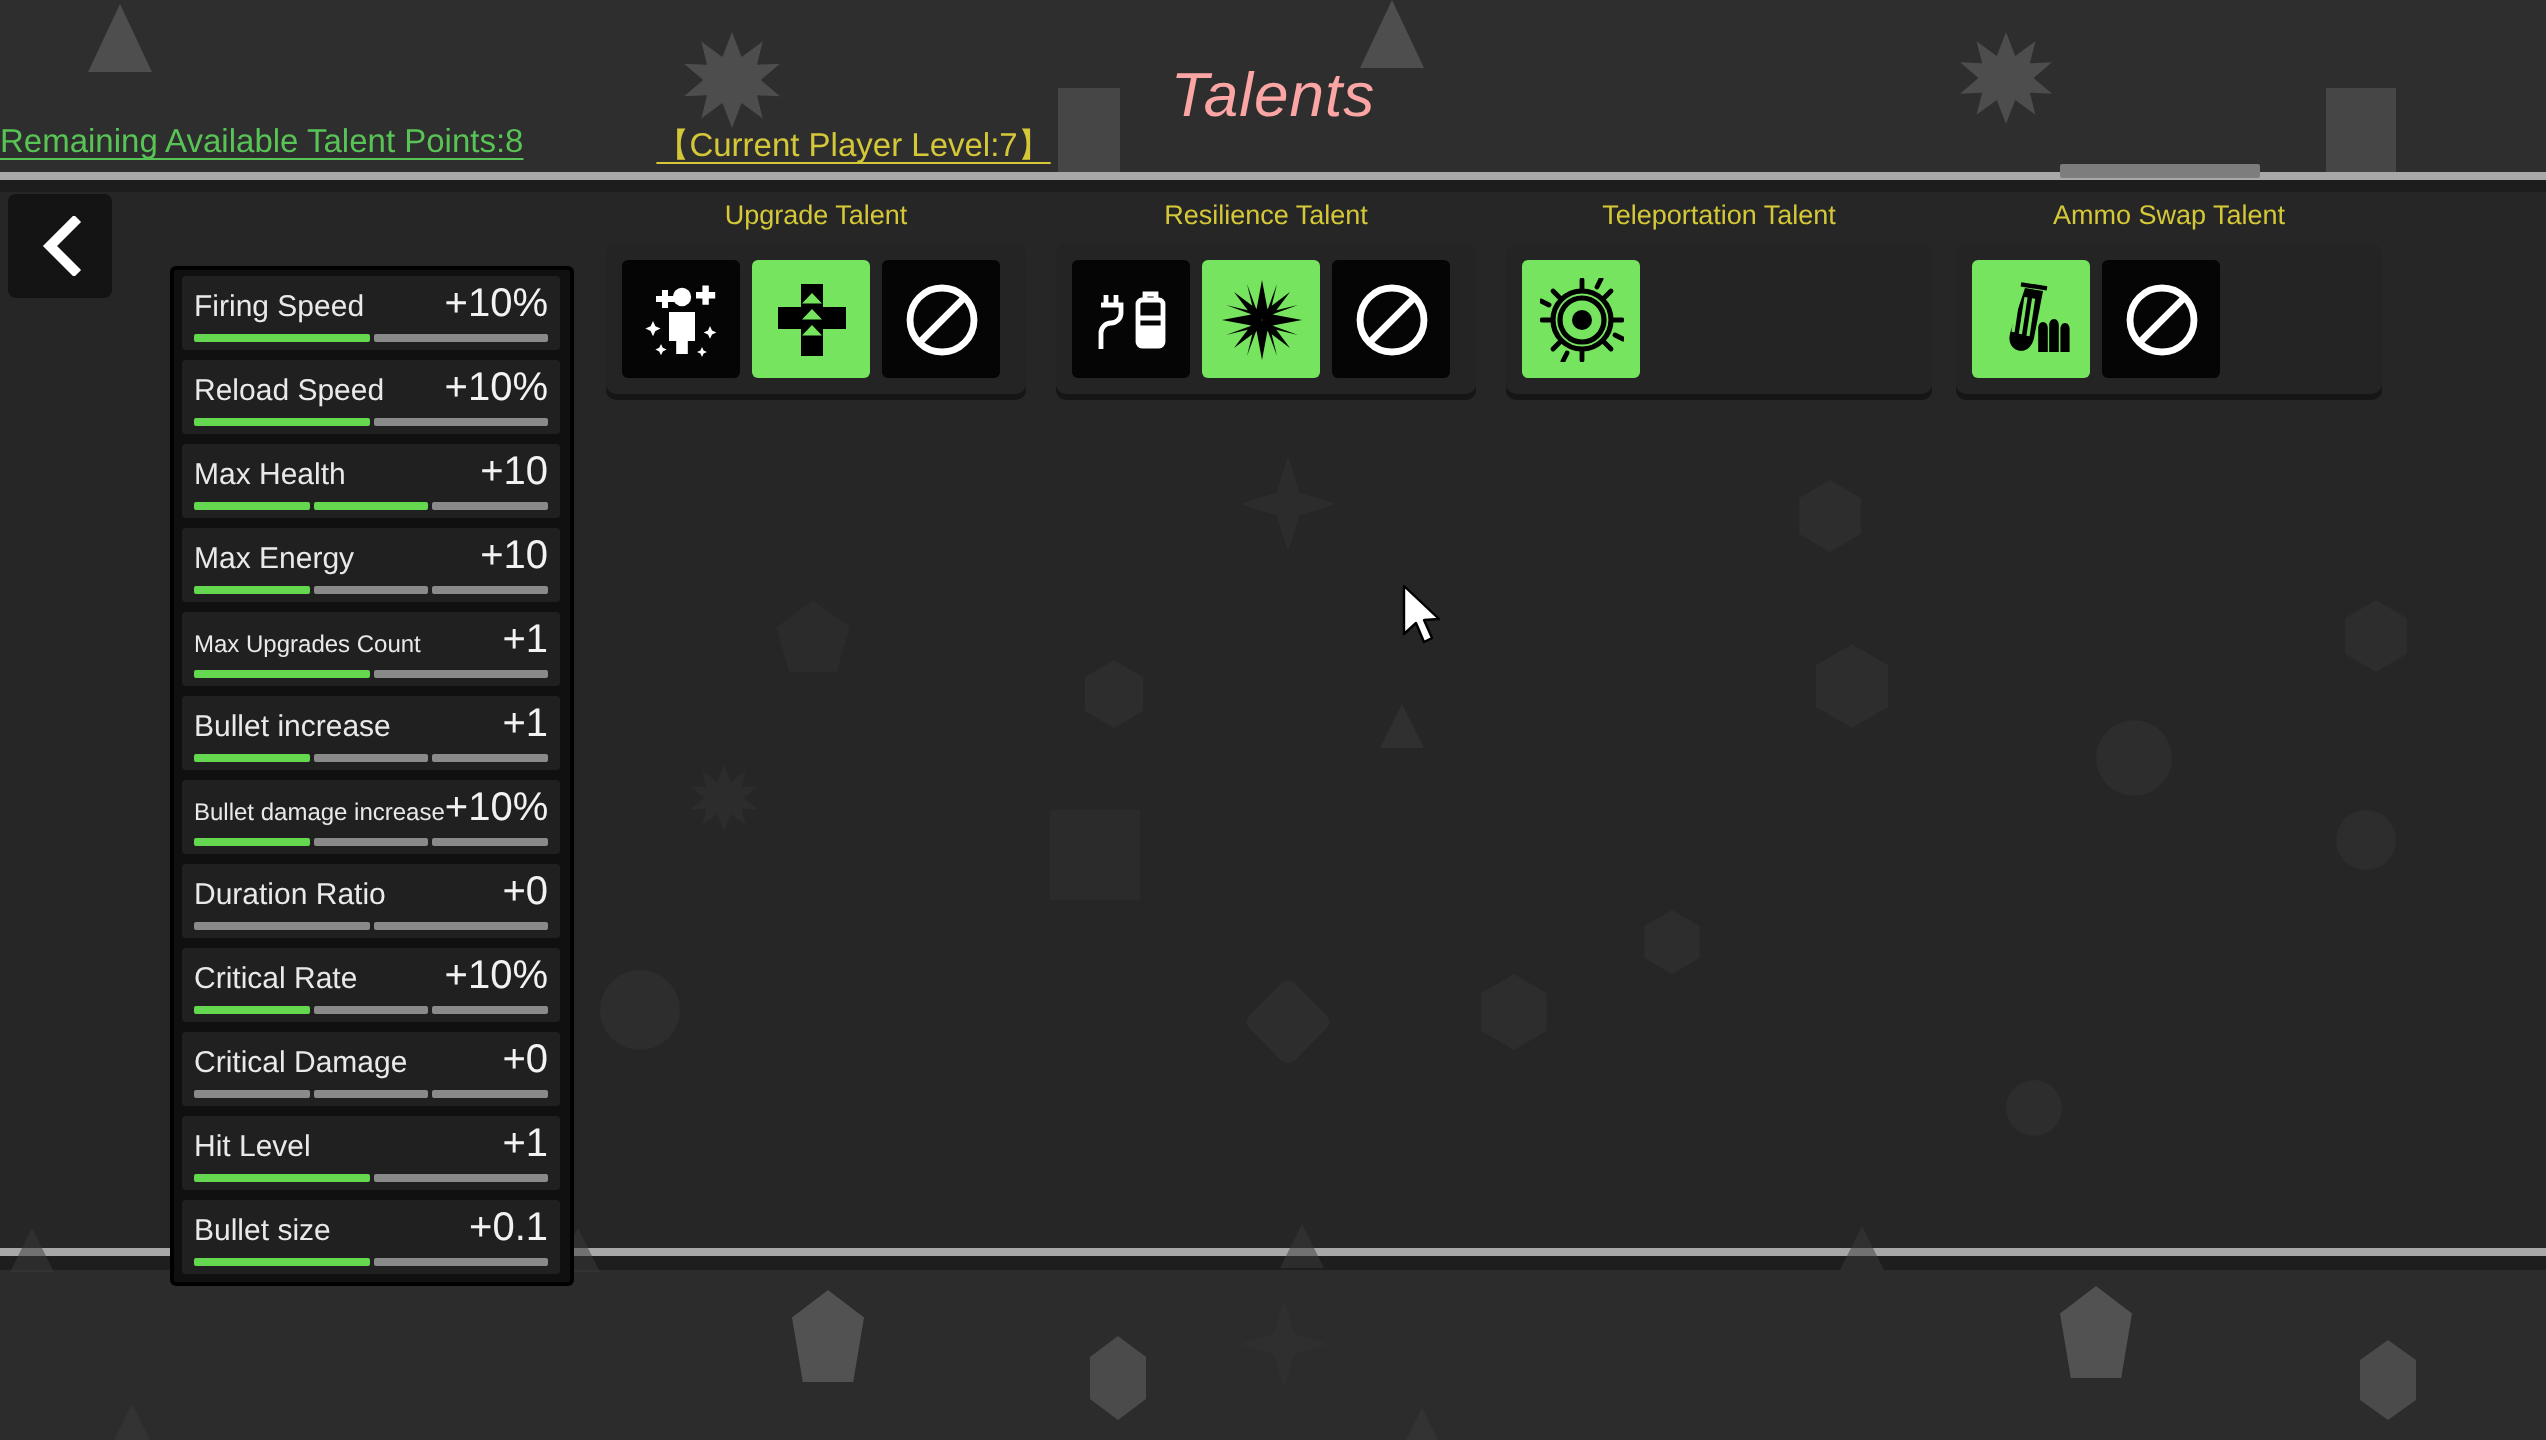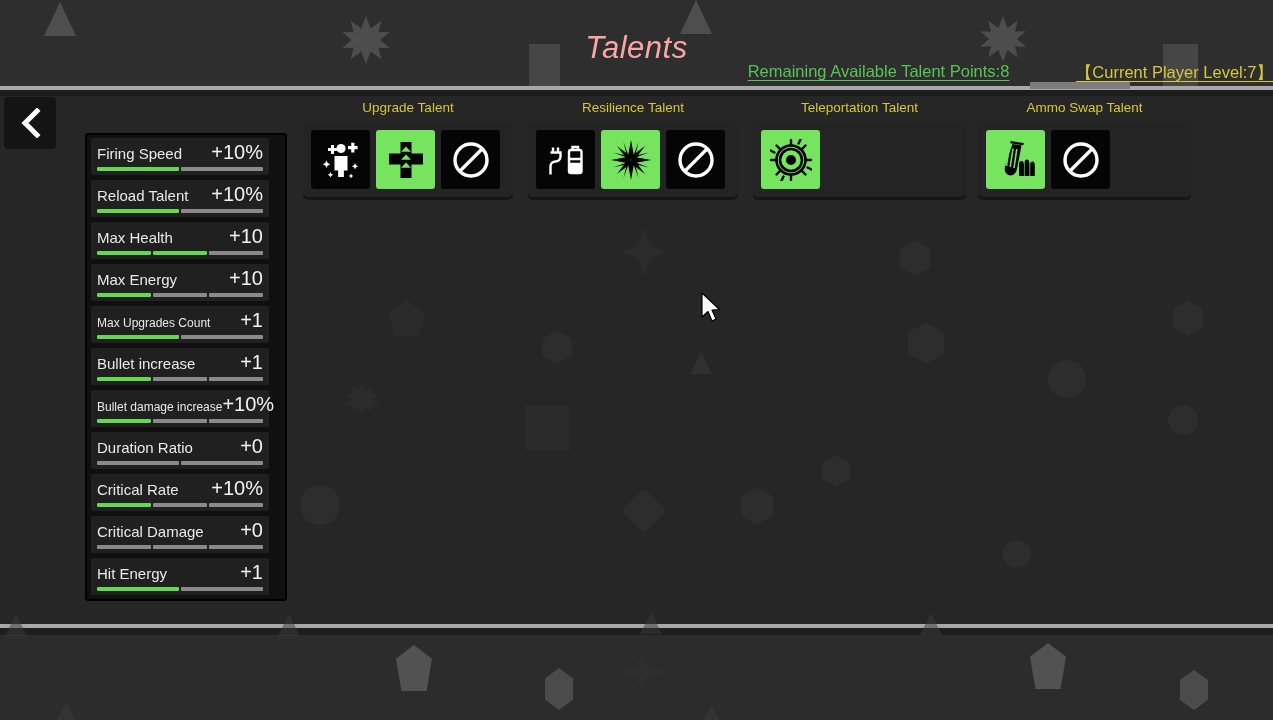--- a/index.html
+++ b/index.html
@@ -88,21 +88,21 @@
     background: #6a6a6a;
     clip-path: polygon(50% 0%, 100% 25%, 100% 75%, 50% 100%, 0% 75%, 0% 25%);
   }
 
   
   .header { position: absolute; left: 0; top: 0; width: 1273px; height: 88px; z-index: 3; }
   .page-title {
     position: absolute; left: 0; top: 30px; width: 1273px;
     text-align: center; color: #fca5a5; font-size: 31px; letter-spacing: .5px; font-style: italic;
   }
-  .hdr-stats { position: absolute; left: 0; top: 62px; width: 1273px; text-align: right; }
+  .hdr-stats { position: absolute; left: 0; top: 62px; width: 1273px; text-align: left; }
   .talent-points {
     display: inline-block; color: #57c455; font-size: 16.5px;
     text-decoration: underline; text-underline-offset: 3px;
     margin-right: 62px; vertical-align: top;
   }
   .player-level {
     display: inline-block; color: #d4c838; font-size: 16.5px;
     text-decoration: underline; text-underline-offset: 3px; vertical-align: top;
   }
 
@@ -119,21 +119,21 @@
   .hints {
     position: absolute; left: 85px; top: 93px; width: 205px; z-index: 4;
     text-align: center; color: #cbbc2e; font-size: 9.5px; line-height: 11px;
   }
 
   
   .stat-list {
     position: absolute; left: 85px; top: 133px; width: 202px;
     z-index: 4;
     background: #101010; border: 2px solid #000; border-radius: 3px;
-    padding: 3px 16px 4px 4px;
+    padding: 3px 5px 4px 4px;
   }
   .stat-row {
     background: #202020; border-radius: 2px;
     margin-bottom: 5px; padding: 3px 6px 4px 6px;
     cursor: pointer;
   }
   .stat-row:last-child { margin-bottom: 0; }
   .stat-line { display: flex; align-items: baseline; justify-content: space-between; }
   .stat-name { color: #e9e9e9; font-size: 15px; white-space: nowrap; }
   .stat-name.small { font-size: 12px; text-align: right; }
@@ -244,21 +244,21 @@
           <span class="stat-name">Firing Speed</span>
           <span class="stat-val">+10%</span>
         </div>
         <div class="seg-bar">
           <div class="seg filled"></div>
           <div class="seg"></div>
         </div>
       </div>
       <div class="stat-row">
         <div class="stat-line">
-          <span class="stat-name">Reload Talent</span>
+          <span class="stat-name">Reload Speed</span>
           <span class="stat-val">+10%</span>
         </div>
         <div class="seg-bar">
           <div class="seg filled"></div>
           <div class="seg"></div>
         </div>
       </div>
       <div class="stat-row">
         <div class="stat-line">
           <span class="stat-name">Max Health</span>
@@ -340,22 +340,32 @@
           <span class="stat-val">+0</span>
         </div>
         <div class="seg-bar">
           <div class="seg"></div>
           <div class="seg"></div>
           <div class="seg"></div>
         </div>
       </div>
       <div class="stat-row">
         <div class="stat-line">
-          <span class="stat-name">Hit Energy</span>
+          <span class="stat-name">Hit Level</span>
           <span class="stat-val">+1</span>
+        </div>
+        <div class="seg-bar">
+          <div class="seg filled"></div>
+          <div class="seg"></div>
+        </div>
+      </div>
+      <div class="stat-row">
+        <div class="stat-line">
+          <span class="stat-name">Bullet size</span>
+          <span class="stat-val">+0.1</span>
         </div>
         <div class="seg-bar">
           <div class="seg filled"></div>
           <div class="seg"></div>
         </div>
       </div>
     </div>
 
   <div id="cats">
       <div class="cat" style="left: 303px; top: 100px; width: 210px;">

